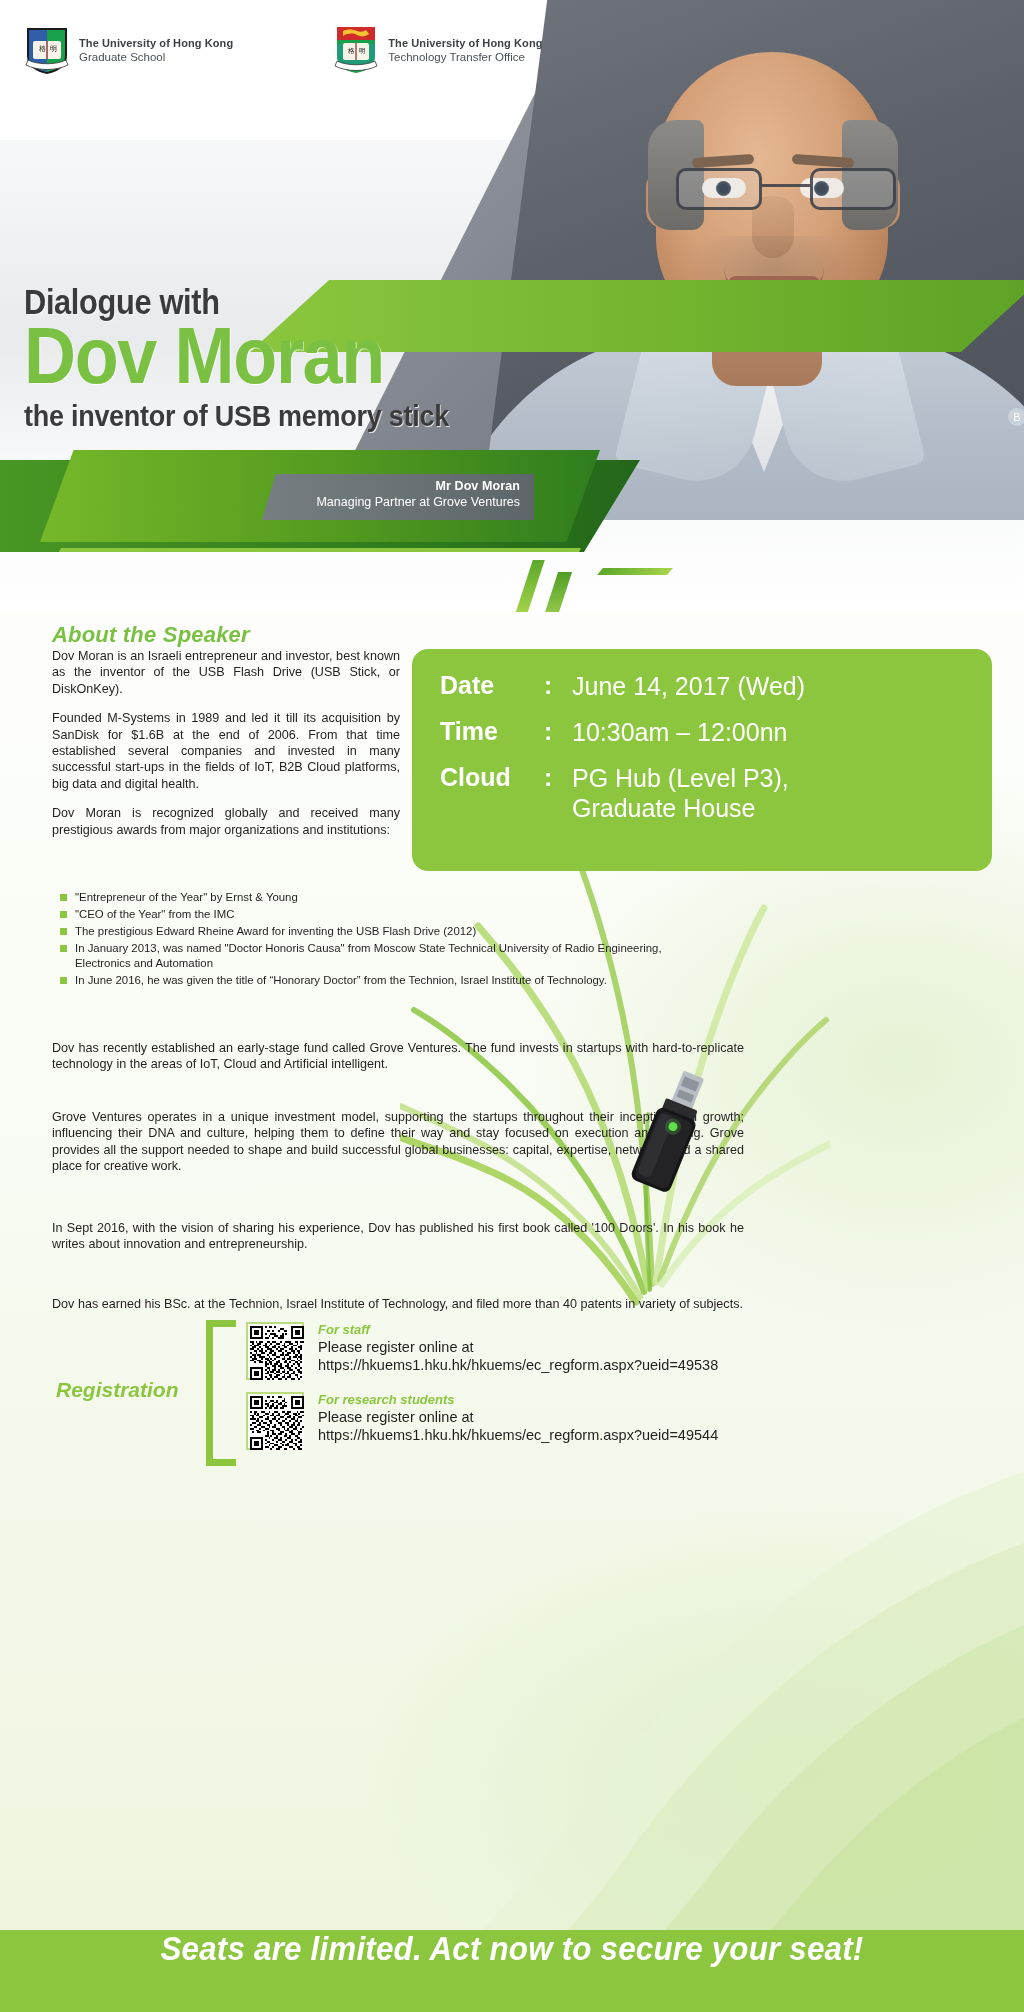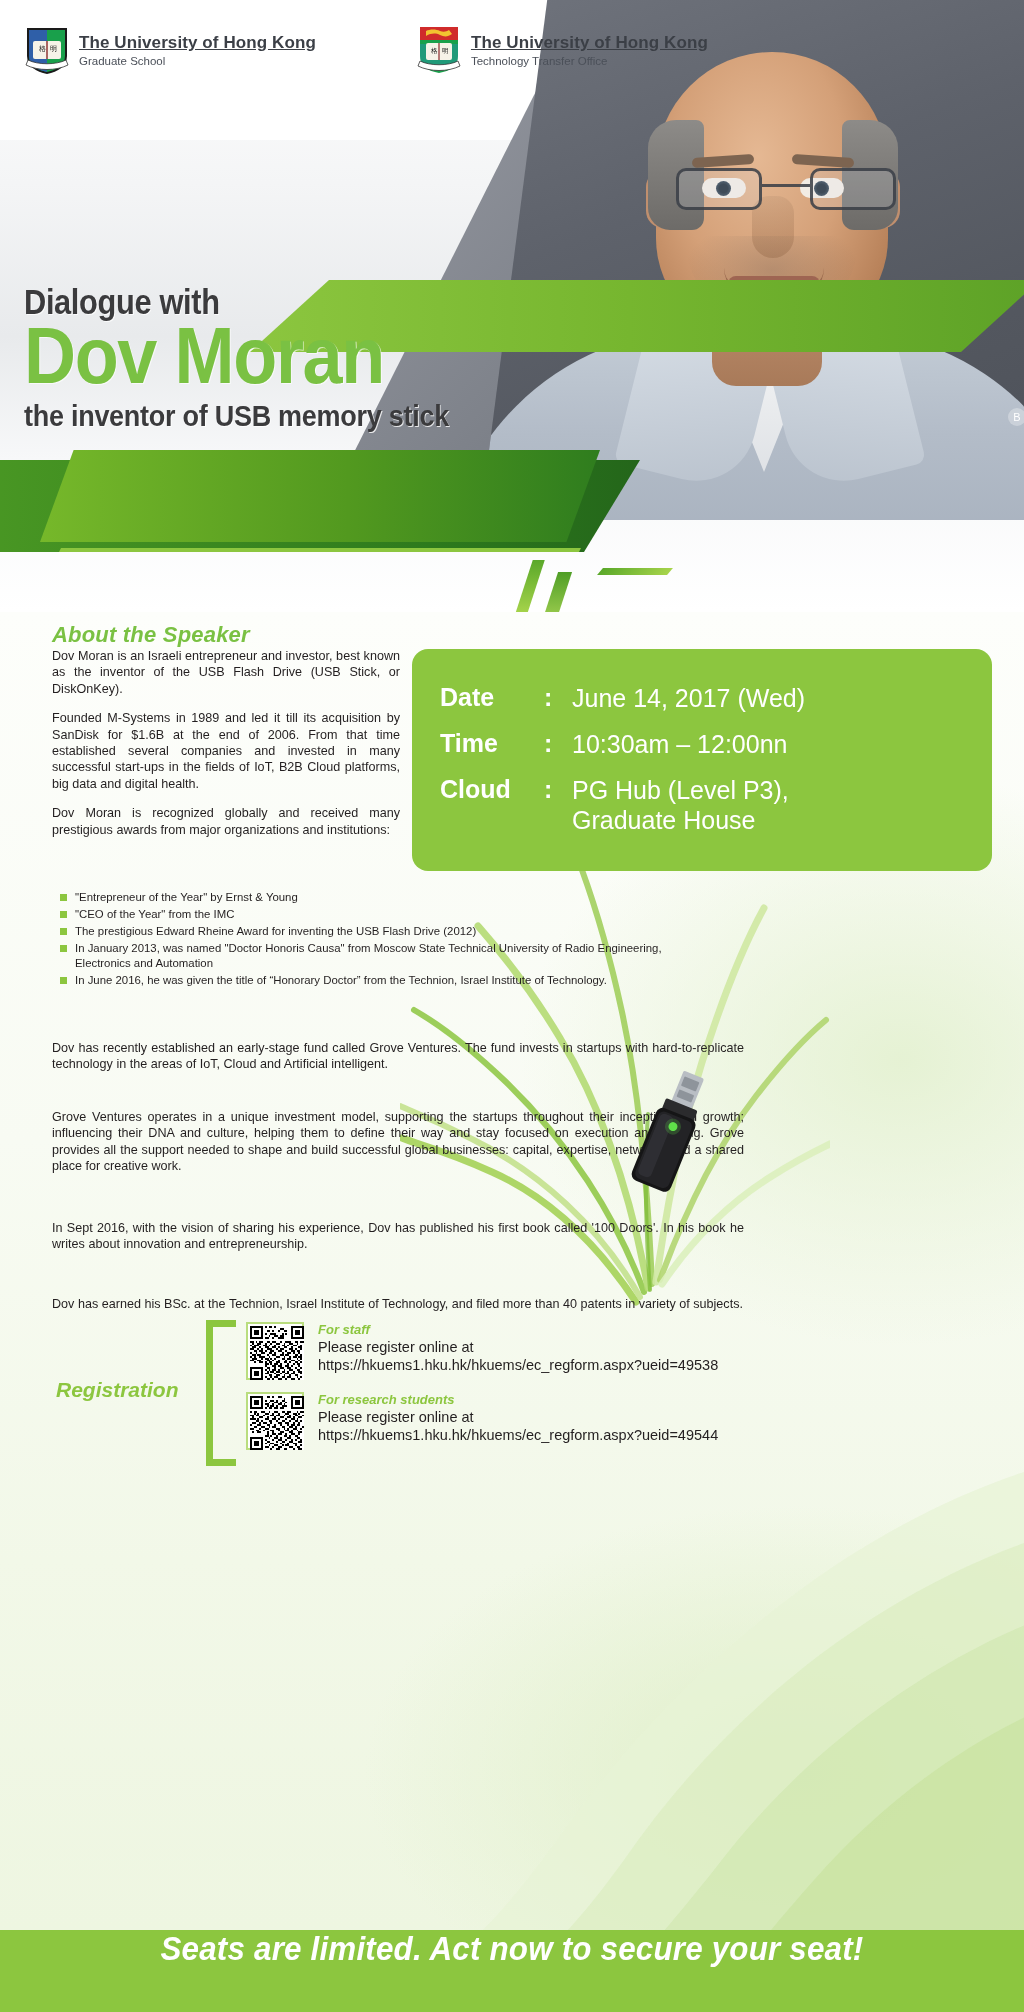--- a/index.html
+++ b/index.html
@@ -135,21 +135,21 @@
     background:linear-gradient(180deg,#4f9e26,#b6dc5c); transform:skewX(-18deg); }
   .grn-tick { position:absolute; left:600px; top:568px; width:70px; height:7px;
     background:linear-gradient(90deg,#5aa82a,#a7d44b); transform:skewX(-40deg); }
 
   .hdr-logos { position:absolute; left:0; top:0; width:1024px; height:100px; display:flex; align-items:center; }
   .logo-block { display:flex; align-items:center; gap:9px; }
   .logo-block.first { margin-left:24px; }
   .logo-block.second { margin-left:100px; }
   .crest { width:46px; height:52px; position:relative; }
   .crest svg { display:block; }
-  .logo-text .l1 { font-size:17px; font-weight:bold; color:#3b3f46; letter-spacing:.1px;text-decoration:underline; }
+  .logo-text .l1 { font-size:11px; font-weight:bold; color:#3b3f46; letter-spacing:.1px; }
   .logo-text .l2 { font-size:11.5px; color:#4b5059; margin-top:2px; }
 
   .hero-title { position:absolute; left:24px; top:282px; width:520px; }
   .t-dialogue {
     font-family:"Liberation Sans Narrow","Liberation Sans",sans-serif;
     font-weight:bold; font-size:35px; color:#3b3b3d; letter-spacing:-0.4px;
     transform:scaleX(.88); transform-origin:left center;
     text-shadow:1px 1px 0 rgba(255,255,255,.8);
   }
   .t-name {
@@ -207,21 +207,21 @@
   .wide { position:absolute; left:52px; width:692px; }
   .p-grove1 { top:428px; }
   .p-grove2 { top:497px; }
   .p-book { top:608px; }
   .p-bsc { top:684px; }
 
   
   .info-box {
     position:absolute; left:412px; top:37px; width:580px; height:222px;
     background:#8cc63f; border-radius:16px; color:#ffffff;
-    padding:34px 0 0 28px;
+    padding:22px 0 0 28px;
   }
   .info-row { display:flex; align-items:flex-start; margin-bottom:16px; }
   .info-row:last-child { margin-bottom:0; }
   .info-lbl { font-size:25px; font-weight:bold; width:104px; flex:0 0 104px; }
   .info-col { font-size:25px; font-weight:bold; width:28px; flex:0 0 28px; }
   .info-val { font-size:25px; line-height:30px; }
 
   
   .usb { position:absolute; left:612px; top:455px; width:120px; height:140px; }
 
@@ -344,20 +344,24 @@
       </div>
     </div>
   </div>
 
   <div class="hero-title">
     <div class="t-dialogue">Dialogue with</div>
     <div class="t-name">Dov Moran</div>
     <div class="t-sub">the inventor of USB memory stick</div>
   </div>
 
+  <div class="name-plate">
+    <div class="np1">Mr Dov Moran</div>
+    <div class="np2">Managing Partner at Grove Ventures</div>
+  </div>
 </div>
 
 <div class="body-area">
 
   <svg class="swoosh" viewBox="0 0 620 560" preserveAspectRatio="none">
     <path d="M620 60C430 110 250 250 120 430 70 500 30 545 0 560h620Z" fill="#e8f3d6" opacity=".85"></path>
     <path d="M620 130C450 180 290 300 180 460 140 515 110 548 90 560h530Z" fill="#dcedc2" opacity=".85"></path>
     <path d="M620 210C490 255 360 350 270 470 230 520 205 550 190 560h430Z" fill="#d0e7ae" opacity=".8"></path>
     <path d="M620 300C530 335 440 400 370 480 330 525 310 552 300 560h320Z" fill="#c4e199" opacity=".7"></path>
   </svg>

